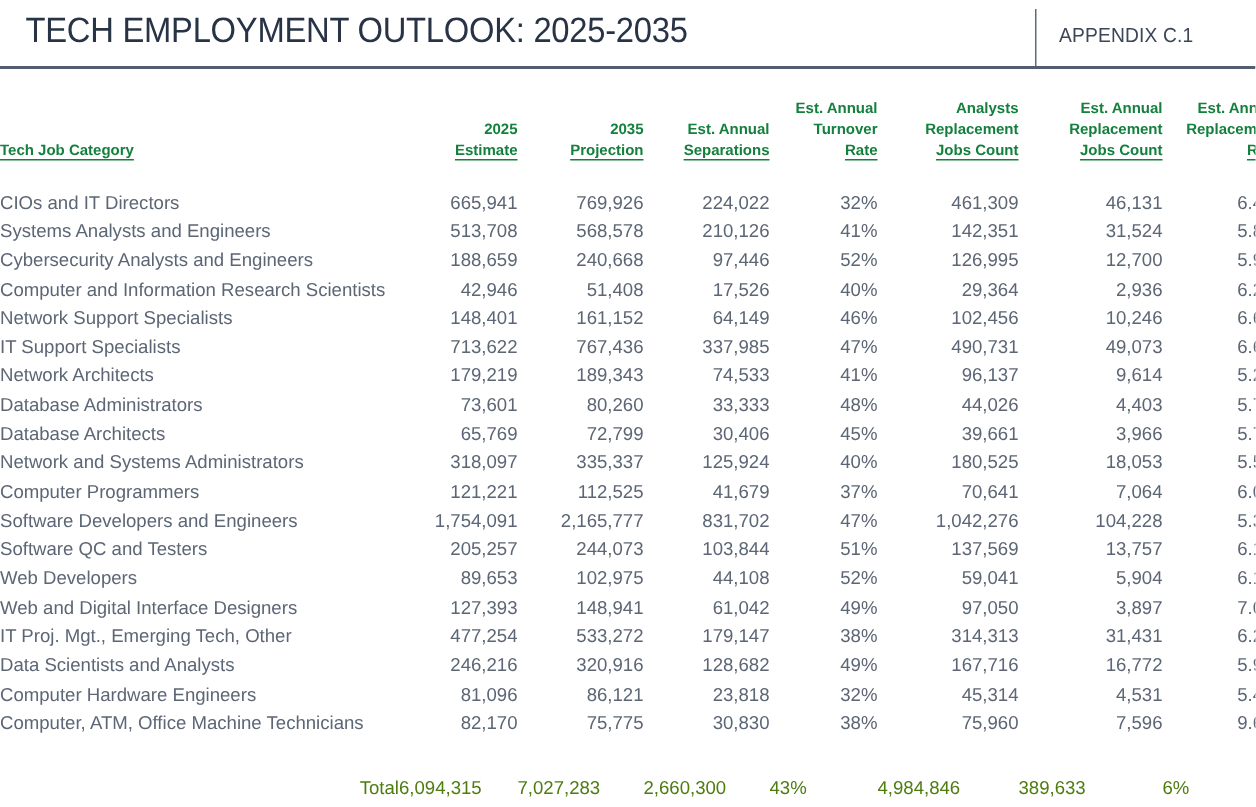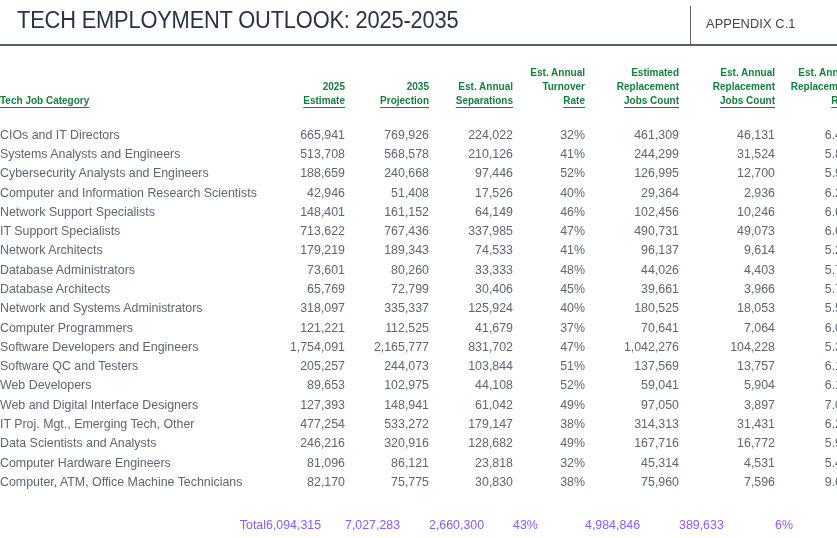--- a/index.html
+++ b/index.html
@@ -134,21 +134,21 @@
   }
   td.d-num {
     text-align: right;
     padding-right: 2px;
   }
 
   
   tr.total-gap td { height: 24px; }
   tr.total-row td {
     font-size: 12.4px;
-    color: #8b5cf6;
+    color: #4d7c0f;
     height: 19.3px;
     line-height: 19.3px;
     white-space: nowrap;
   }
   tr.total-row td.t-label {
     text-align: right;
     padding-right: 13px;
   }
   tr.total-row td.t-num {
     text-align: left;
@@ -194,21 +194,21 @@
       <th class="h-num">
         <span class="hdr-line">Est. Annual</span>
         <span class="hdr-line underlined">Separations</span>
       </th>
       <th class="h-num">
         <span class="hdr-line">Est. Annual</span>
         <span class="hdr-line">Turnover</span>
         <span class="hdr-line underlined">Rate</span>
       </th>
       <th class="h-num">
-        <span class="hdr-line">Estimated</span>
+        <span class="hdr-line">Analysts</span>
         <span class="hdr-line">Replacement</span>
         <span class="hdr-line underlined">Jobs Count</span>
       </th>
       <th class="h-num">
         <span class="hdr-line">Est. Annual</span>
         <span class="hdr-line">Replacement</span>
         <span class="hdr-line underlined">Jobs Count</span>
       </th>
       <th class="h-num">
         <span class="hdr-line">Est. Annual</span>
@@ -233,21 +233,21 @@
         <td class="d-num">461,309</td>
         <td class="d-num">46,131</td>
         <td class="d-num">6.4%</td>
       </tr>
       <tr>
         <td class="d-cat">Systems Analysts and Engineers</td>
         <td class="d-num">513,708</td>
         <td class="d-num">568,578</td>
         <td class="d-num">210,126</td>
         <td class="d-num">41%</td>
-        <td class="d-num">244,299</td>
+        <td class="d-num">142,351</td>
         <td class="d-num">31,524</td>
         <td class="d-num">5.8%</td>
       </tr>
       <tr>
         <td class="d-cat">Cybersecurity Analysts and Engineers</td>
         <td class="d-num">188,659</td>
         <td class="d-num">240,668</td>
         <td class="d-num">97,446</td>
         <td class="d-num">52%</td>
         <td class="d-num">126,995</td>

